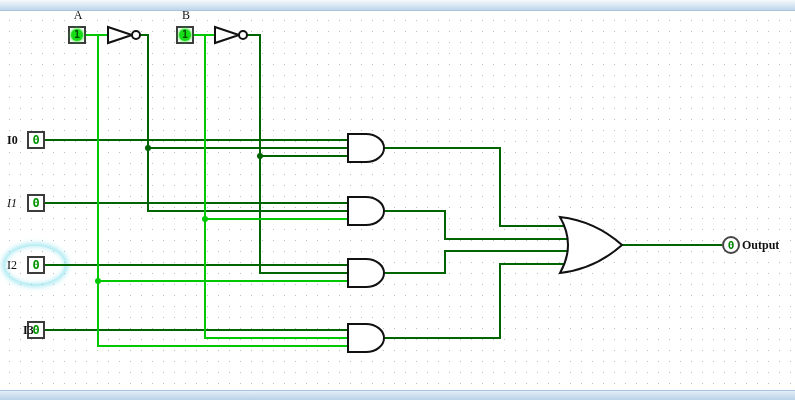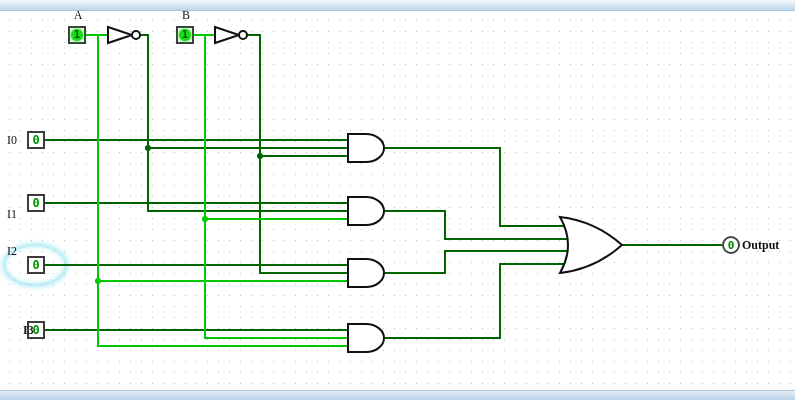--- a/index.html
+++ b/index.html
@@ -110,21 +110,21 @@
   <div class="pin pin-lo" style="left:27px;top:321px;">
     <span class="val">0</span>
   </div>
 
   <div class="pin pin-out" style="left:722px;top:236px;">
     <span class="val">0</span>
   </div>
 
   <div class="lbl center" style="left:69px;top:9px;">A</div>
   <div class="lbl center" style="left:177px;top:9px;">B</div>
-  <div class="lbl" style="left:7px;top:134px;">I0</div>
-  <div class="lbl" style="left:7px;top:208px;">I1</div>
-  <div class="lbl" style="left:7px;top:245px;">I2</div>
+  <div class="lbl" style="left:7px;top:134px;font-weight:bold;">I0</div>
+  <div class="lbl" style="left:7px;top:197px;font-style:italic;">I1</div>
+  <div class="lbl" style="left:7px;top:259px;">I2</div>
   <div class="lbl" style="left:23px;top:324px;font-weight:bold;">I3</div>
   <div class="lbl" style="left:742px;top:239px;font-weight:bold;">Output</div>
 
   <div class="strip top"></div>
   <div class="strip bottom"></div>
 </div>
 
 </body></html>

